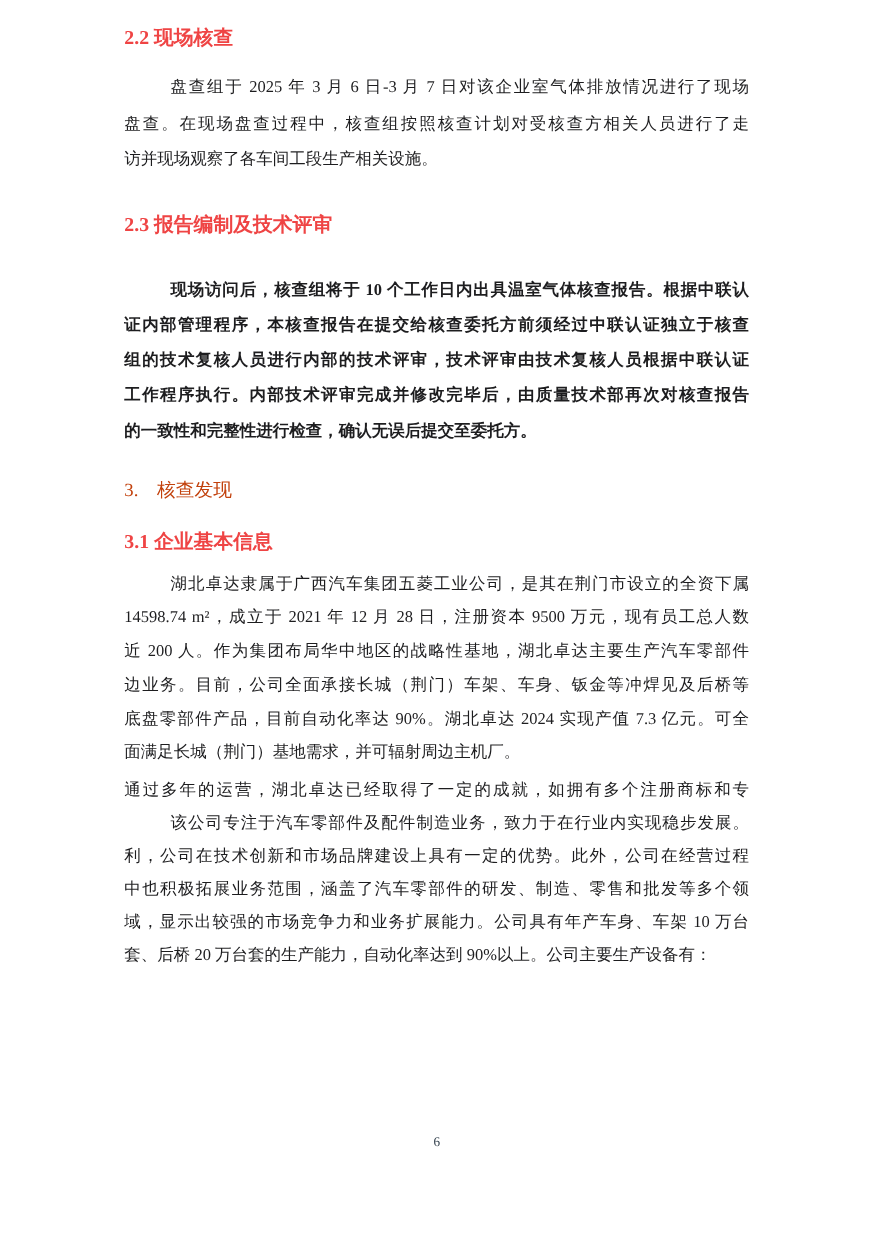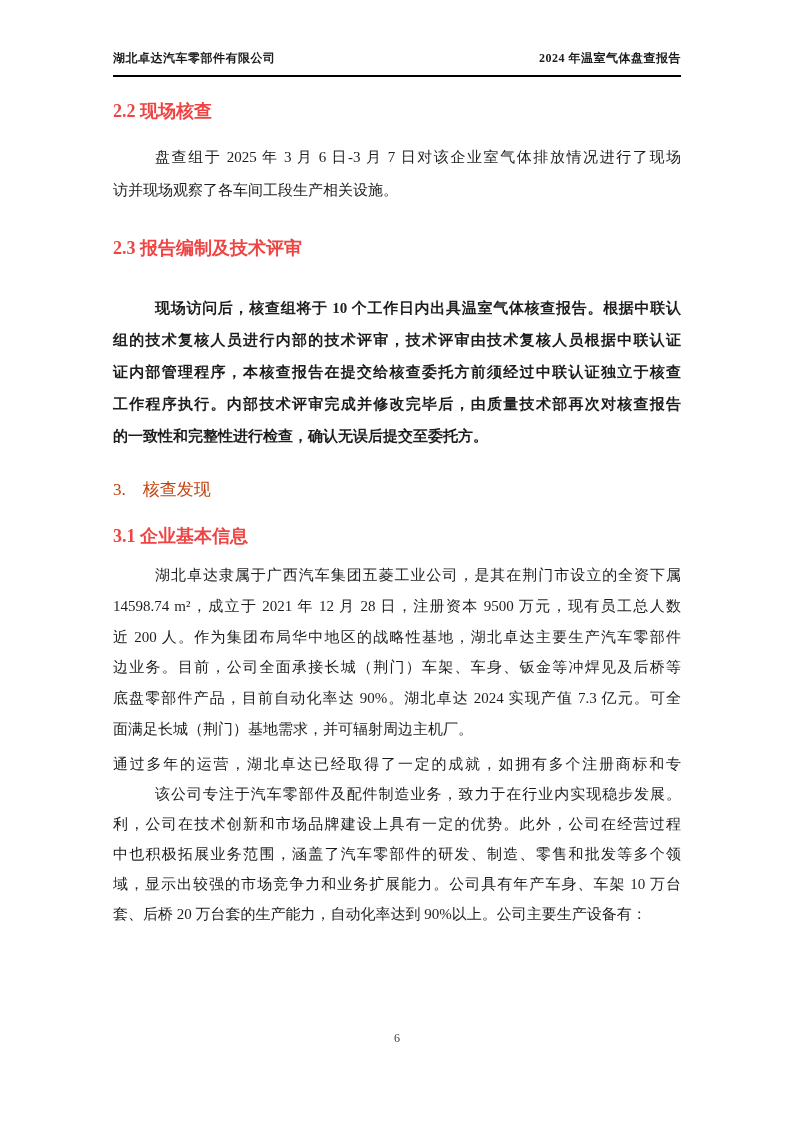--- a/index.html
+++ b/index.html
@@ -77,38 +77,35 @@
     text-align: center;
     font-size: 12px;
     color: #33404d;
   }
 </style>
 </head>
 <body>
 
 <div class="page">
 
-  <div class="hdr">
-    <span>湖北卓达汽车零部件有限公司</span>
-    <span>2024 年温室气体盘查报告</span>
-  </div>
 
   <div class="h-sec">2.2 现场核查</div>
 
   <div class="para pa">
     <div class="line first">盘查组于 2025 年 3 月 6 日-3 月 7 日对该企业室气体排放情况进行了现场</div>
+    <div class="line">盘查。在现场盘查过程中，核查组按照核查计划对受核查方相关人员进行了走</div>
     <div class="line last">访并现场观察了各车间工段生产相关设施。</div>
   </div>
 
   <div class="h-sec h23">2.3 报告编制及技术评审</div>
 
   <div class="para pb">
     <div class="line first">现场访问后，核查组将于 10 个工作日内出具温室气体核查报告。根据中联认</div>
+    <div class="line">证内部管理程序，本核查报告在提交给核查委托方前须经过中联认证独立于核查</div>
     <div class="line">组的技术复核人员进行内部的技术评审，技术评审由技术复核人员根据中联认证</div>
-    <div class="line">证内部管理程序，本核查报告在提交给核查委托方前须经过中联认证独立于核查</div>
     <div class="line">工作程序执行。内部技术评审完成并修改完毕后，由质量技术部再次对核查报告</div>
     <div class="line last">的一致性和完整性进行检查，确认无误后提交至委托方。</div>
   </div>
 
   <div class="h-chapter">3. 核查发现</div>
 
   <div class="h-sec h31">3.1 企业基本信息</div>
 
   <div class="para pc">
     <div class="line first">湖北卓达隶属于广西汽车集团五菱工业公司，是其在荆门市设立的全资下属</div>

